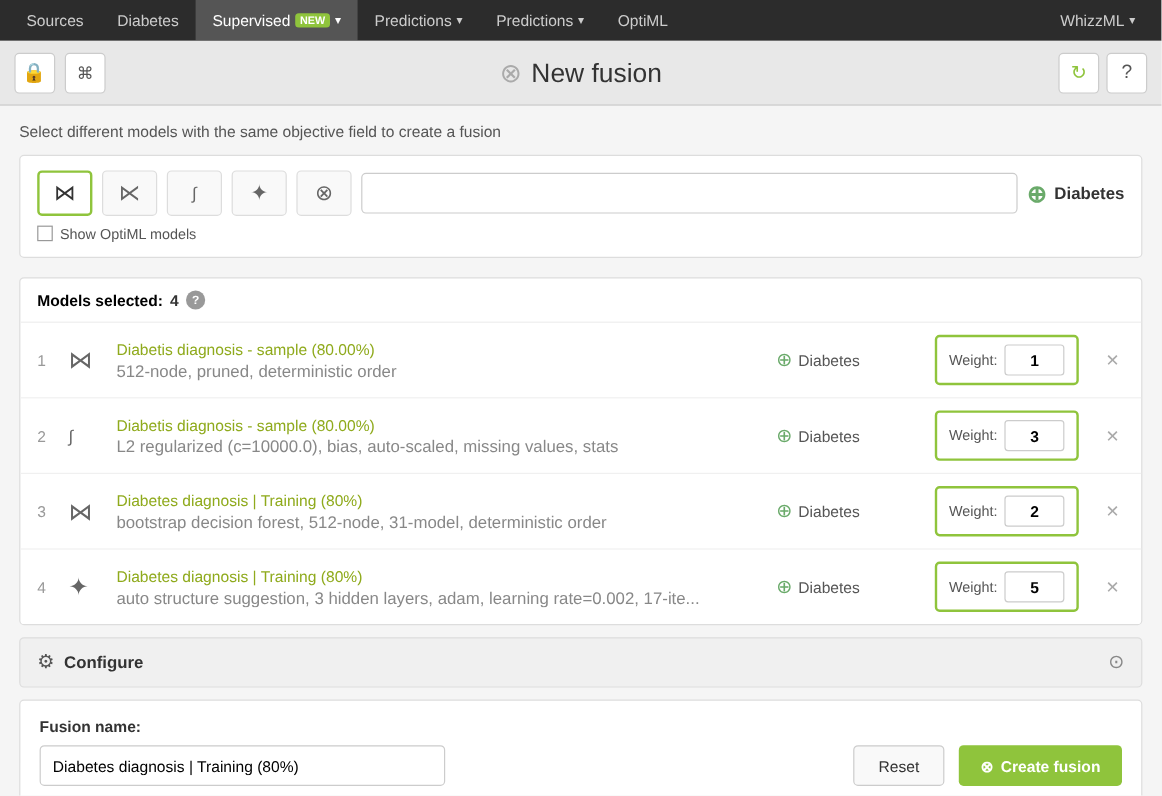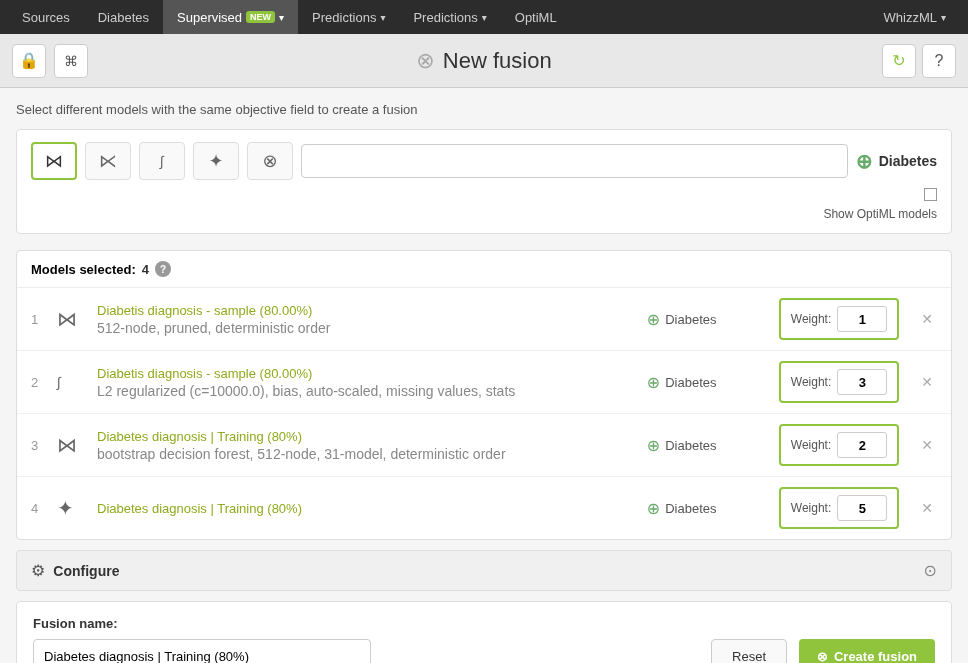--- a/index.html
+++ b/index.html
@@ -104,21 +104,21 @@
       border-radius: 4px;
       padding: 0 10px;
       font-size: 13px;
       outline: none;
     }
     .target-badge {
       display: flex; align-items: center; gap: 6px;
       font-size: 14px; font-weight: bold; color: #333;
     }
     .target-icon { font-size: 20px; color: #6aaa6a; }
-    .show-optiml { display: flex; align-items: flex-end; gap: 6px; font-size: 12px; color: #555; cursor: pointer; margin-top: 6px; flex-direction: column; }
+    .show-optiml { display: flex; align-items: flex-start; gap: 6px; font-size: 12px; color: #555; cursor: pointer; margin-top: 6px; }
     .checkbox-custom { width: 13px; height: 13px; border: 1px solid #999; background: #fff; display: inline-block; }
 
     
     .models-section { background: #fff; border: 1px solid #ddd; border-radius: 4px; margin-bottom: 10px; }
     .models-header { padding: 10px 14px; border-bottom: 1px solid #eee; display: flex; align-items: center; gap: 6px; font-weight: bold; font-size: 13px; }
     .models-count { color: #333; }
     .help-icon { width: 16px; height: 16px; border-radius: 50%; background: #999; color: #fff; font-size: 10px; display: flex; align-items: center; justify-content: center; cursor: pointer; }
 
     .model-row {
       display: flex;
@@ -357,20 +357,21 @@
         <input class="weight-input" type="text" value="2" style="">
       </div>
       <span class="remove-btn">✕</span>
     </div>
 
     <div class="model-row">
       <span class="model-num">4</span>
       <span class="model-type-icon">✦</span>
       <div class="model-info">
         <div class="model-name">Diabetes diagnosis | Training (80%)</div>
+        <div class="model-desc">auto structure suggestion, 3 hidden layers, adam, learning rate=0.002, 17-ite...</div>
       </div>
       <div class="model-target">
         <span class="model-target-icon">⊕</span>
         <span>Diabetes</span>
       </div>
       <div class="weight-group">
         <span class="weight-label">Weight:</span>
         <input class="weight-input" type="text" value="5" style="">
       </div>
       <span class="remove-btn">✕</span>

